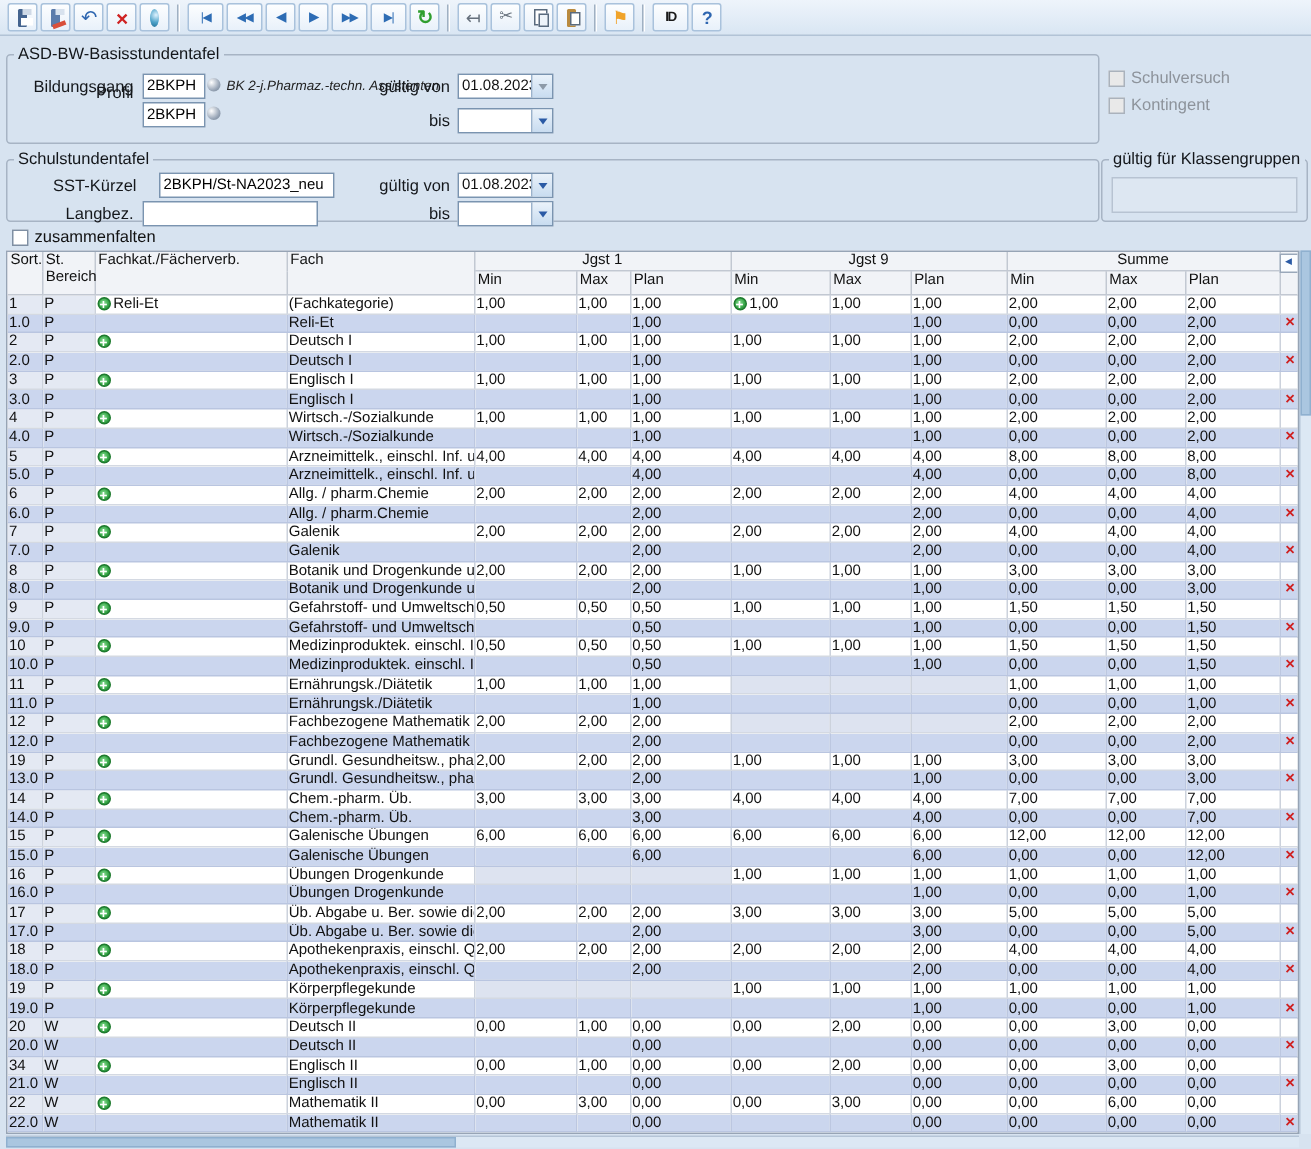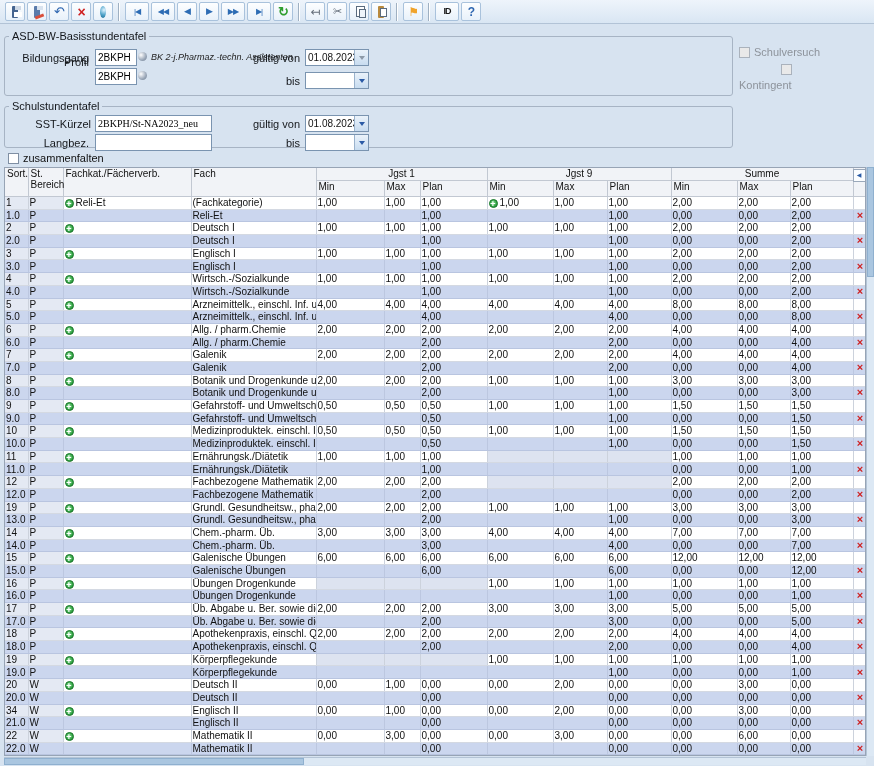--- a/index.html
+++ b/index.html
@@ -157,47 +157,51 @@
       <div class="cbtn">
           <span class="tri"></span>
         </div>
     </div>
   </fieldset>
 
   <div class="cbrow disabled" style="left:739px;top:46px;">
     <span class="cbox"></span>
     <span class="cblabel">Schulversuch</span>
   </div>
-  <div class="cbrow disabled" style="left:739px;top:64px;flex-direction:column;">
+  <div class="cbrow disabled" style="left:739px;top:64px;">
     <span class="cbox"></span>
     <span class="cblabel">Kontingent</span>
   </div>
 
   <fieldset style="left:4px;top:100px;width:727px;height:46px;">
     <legend>Schulstundentafel</legend>
     <div class="flabel" style="left:8px;top:6px;width:78px;">SST-Kürzel</div>
-    <input class="txt" style="left: 90px; top: 3px; width: 111px; font-family: Liberation Serif, serif;" value="2BKPH/St-NA2023_neu">
+    <input class="txt" style="left: 101px; top: 3px; width: 111px;" value="2BKPH/St-NA2023_neu">
     <div class="flabel" style="left:240px;top:6px;width:55px;">gültig von</div>
     <div class="combo" style="left:300px;top:3px;width:64px;">
       <div class="cval">01.08.2023</div>
       <div class="cbtn">
           <span class="tri"></span>
         </div>
     </div>
     <div class="flabel" style="left:6px;top:25px;width:78px;">Langbez.</div>
     <input class="txt" style="left: 90px; top: 22px; width: 111px;" value="">
     <div class="flabel" style="left:240px;top:25px;width:55px;">bis</div>
     <div class="combo" style="left:300px;top:22px;width:64px;">
       <div class="cval"></div>
       <div class="cbtn">
           <span class="tri"></span>
         </div>
     </div>
   </fieldset>
 
+  <fieldset style="left:734px;top:100px;width:136px;height:46px;">
+    <legend>gültig für Klassengruppen</legend>
+    <div class="klgroup-inner"></div>
+  </fieldset>
 
   <div class="cbrow" style="left:8px;top:152px;">
     <span class="cbox"></span>
     <span class="cblabel">zusammenfalten</span>
   </div>
 
   <div class="tablewrap">
     <table class="grid">
       <colgroup>
         <col style="width:23px">

